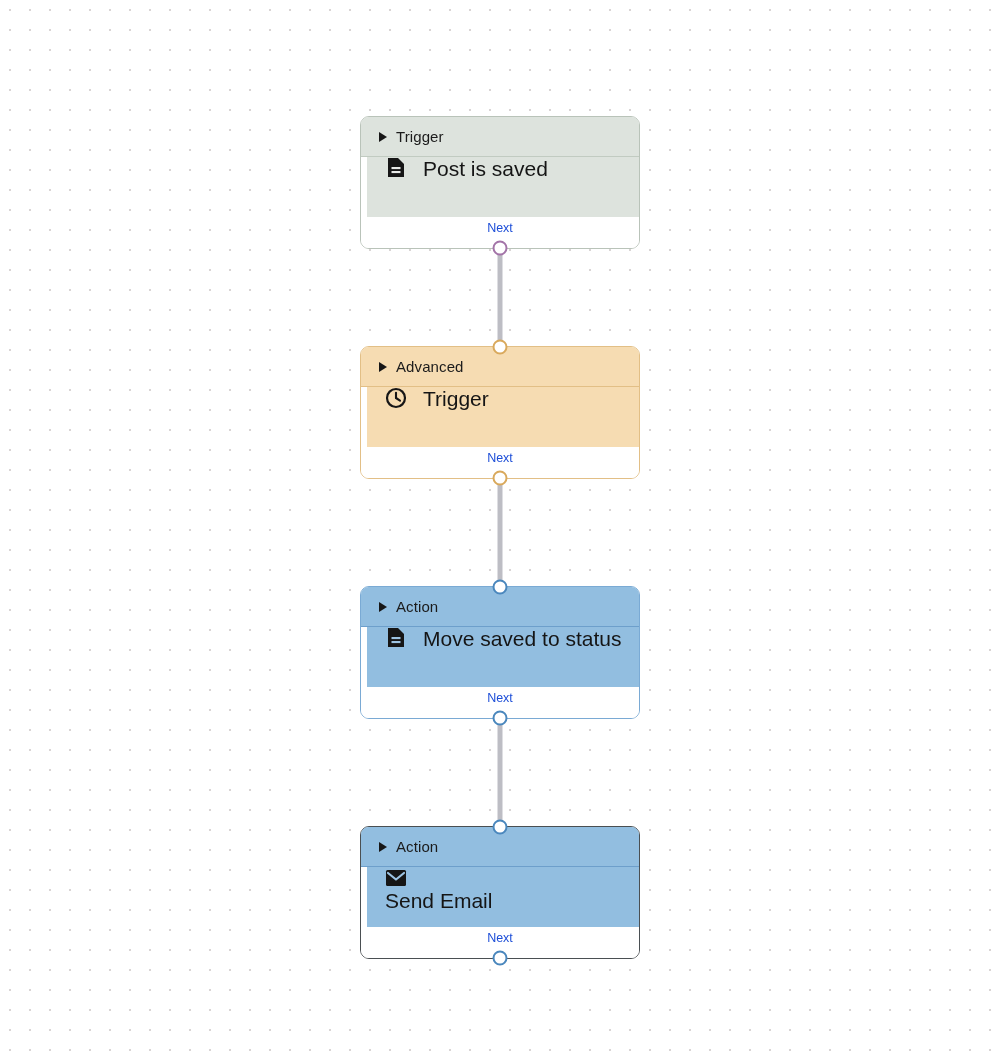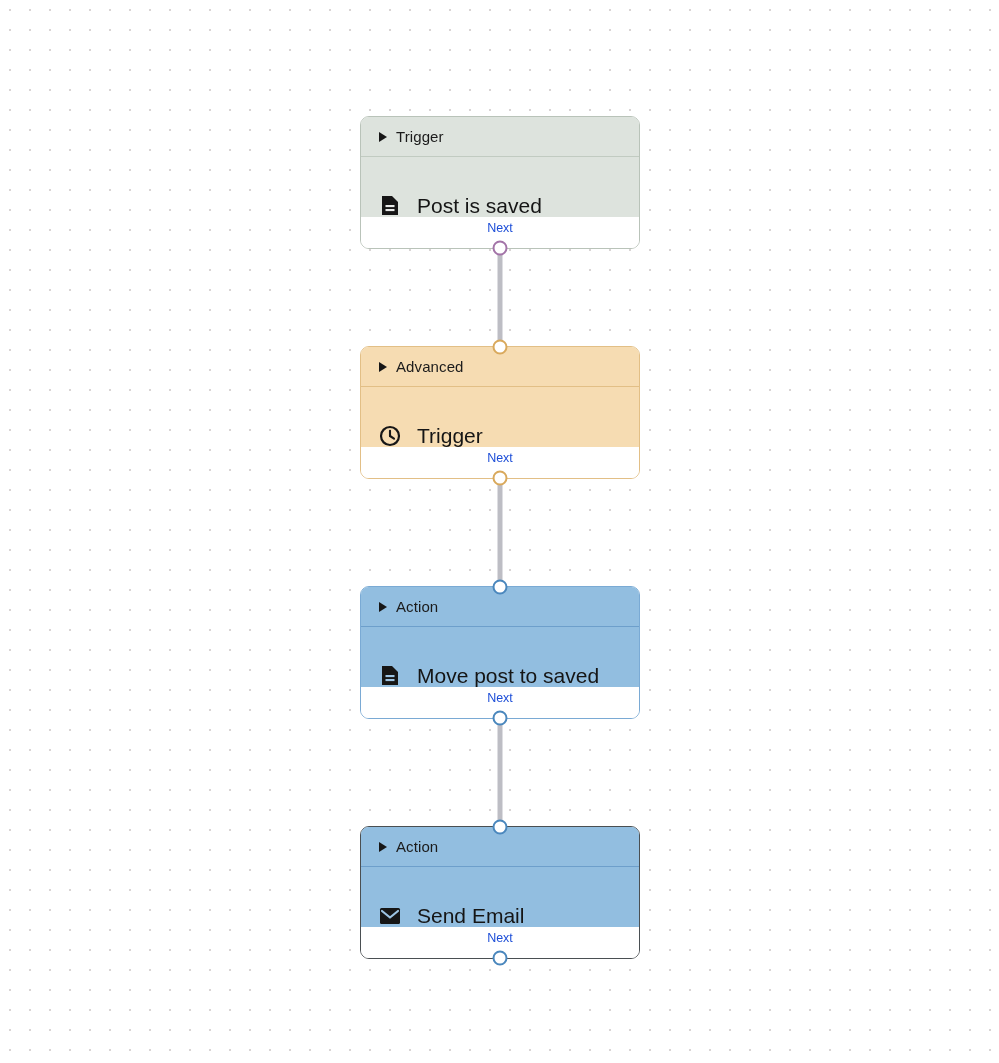--- a/index.html
+++ b/index.html
@@ -67,23 +67,24 @@
     margin-right: 9px;
     border-left: 8px solid #171717;
     border-top: 5.5px solid transparent;
     border-bottom: 5.5px solid transparent;
     flex: none;
   }
 
   .node-body {
     height: 60px;
     display: flex;
-    align-items: flex-end;
+    align-items: flex-start;
     padding: 0 16px 0 18px;
     box-sizing: border-box;
+    margin-left: 6px;
   }
   .node-icon {
     width: 22px;
     height: 22px;
     flex: none;
     margin-right: 16px;
     display: flex;
     align-items: center;
     justify-content: center;
   }
@@ -130,21 +131,21 @@
   .theme-advanced { border-color: #e2bf86; }
   .theme-advanced .node-header { background: #f6dcb2; border-bottom-color: #e2bf86; }
   .theme-advanced .node-body   { background: #f6dcb2; }
 
   .theme-action { border-color: #7aaad4; }
   .theme-action .node-header { background: #92bee0; border-bottom-color: #6d9fcb; }
   .theme-action .node-body   { background: #92bee0; }
 
   .theme-action-selected { border-color: #4a4f52; }
   .theme-action-selected .node-header { background: #92bee0; border-bottom-color: #6d9fcb; }
-  .theme-action-selected .node-body   { background: #92bee0; }
+  .theme-action-selected .node-body   { background: #92bee0; flex-direction: column; }
 </style>
 </head>
 <body>
 
 <div id="canvas">
 
   <svg id="edge-layer" viewBox="0 0 999 1063" width="999" height="1063" xmlns="http://www.w3.org/2000/svg">
     <line x1="500" y1="235" x2="500" y2="347" stroke="#bdbdc4" stroke-width="5"></line>
     <line x1="500" y1="475" x2="500" y2="587" stroke="#bdbdc4" stroke-width="5"></line>
     <line x1="500" y1="715" x2="500" y2="827" stroke="#bdbdc4" stroke-width="5"></line>
@@ -204,21 +205,21 @@
         <span>Action</span>
       </div>
       <div class="node-body">
         <span class="node-icon">
           <svg width="20" height="22" viewBox="0 0 20 22" xmlns="http://www.w3.org/2000/svg">
             <path d="M2 1 H12 L18 7 V20 H2 Z" fill="#161616"></path>
             <rect x="5.5" y="10" width="9" height="2.1" fill="#9dc4e3"></rect>
             <rect x="5.5" y="14" width="9" height="2.1" fill="#9dc4e3"></rect>
           </svg>
         </span>
-        <span class="node-title">Move post to saved</span>
+        <span class="node-title">Move saved to status</span>
       </div>
       <div class="node-footer">
         <span>Next</span>
       </div>
     </div>
     <span class="port port-in" style="border:2px solid #4a87bd;"></span>
     <span class="port port-out" style="border:2px solid #4a87bd;"></span>
   </div>
 
   <div class="node theme-action-selected" style="left:360px; top:826px;">

